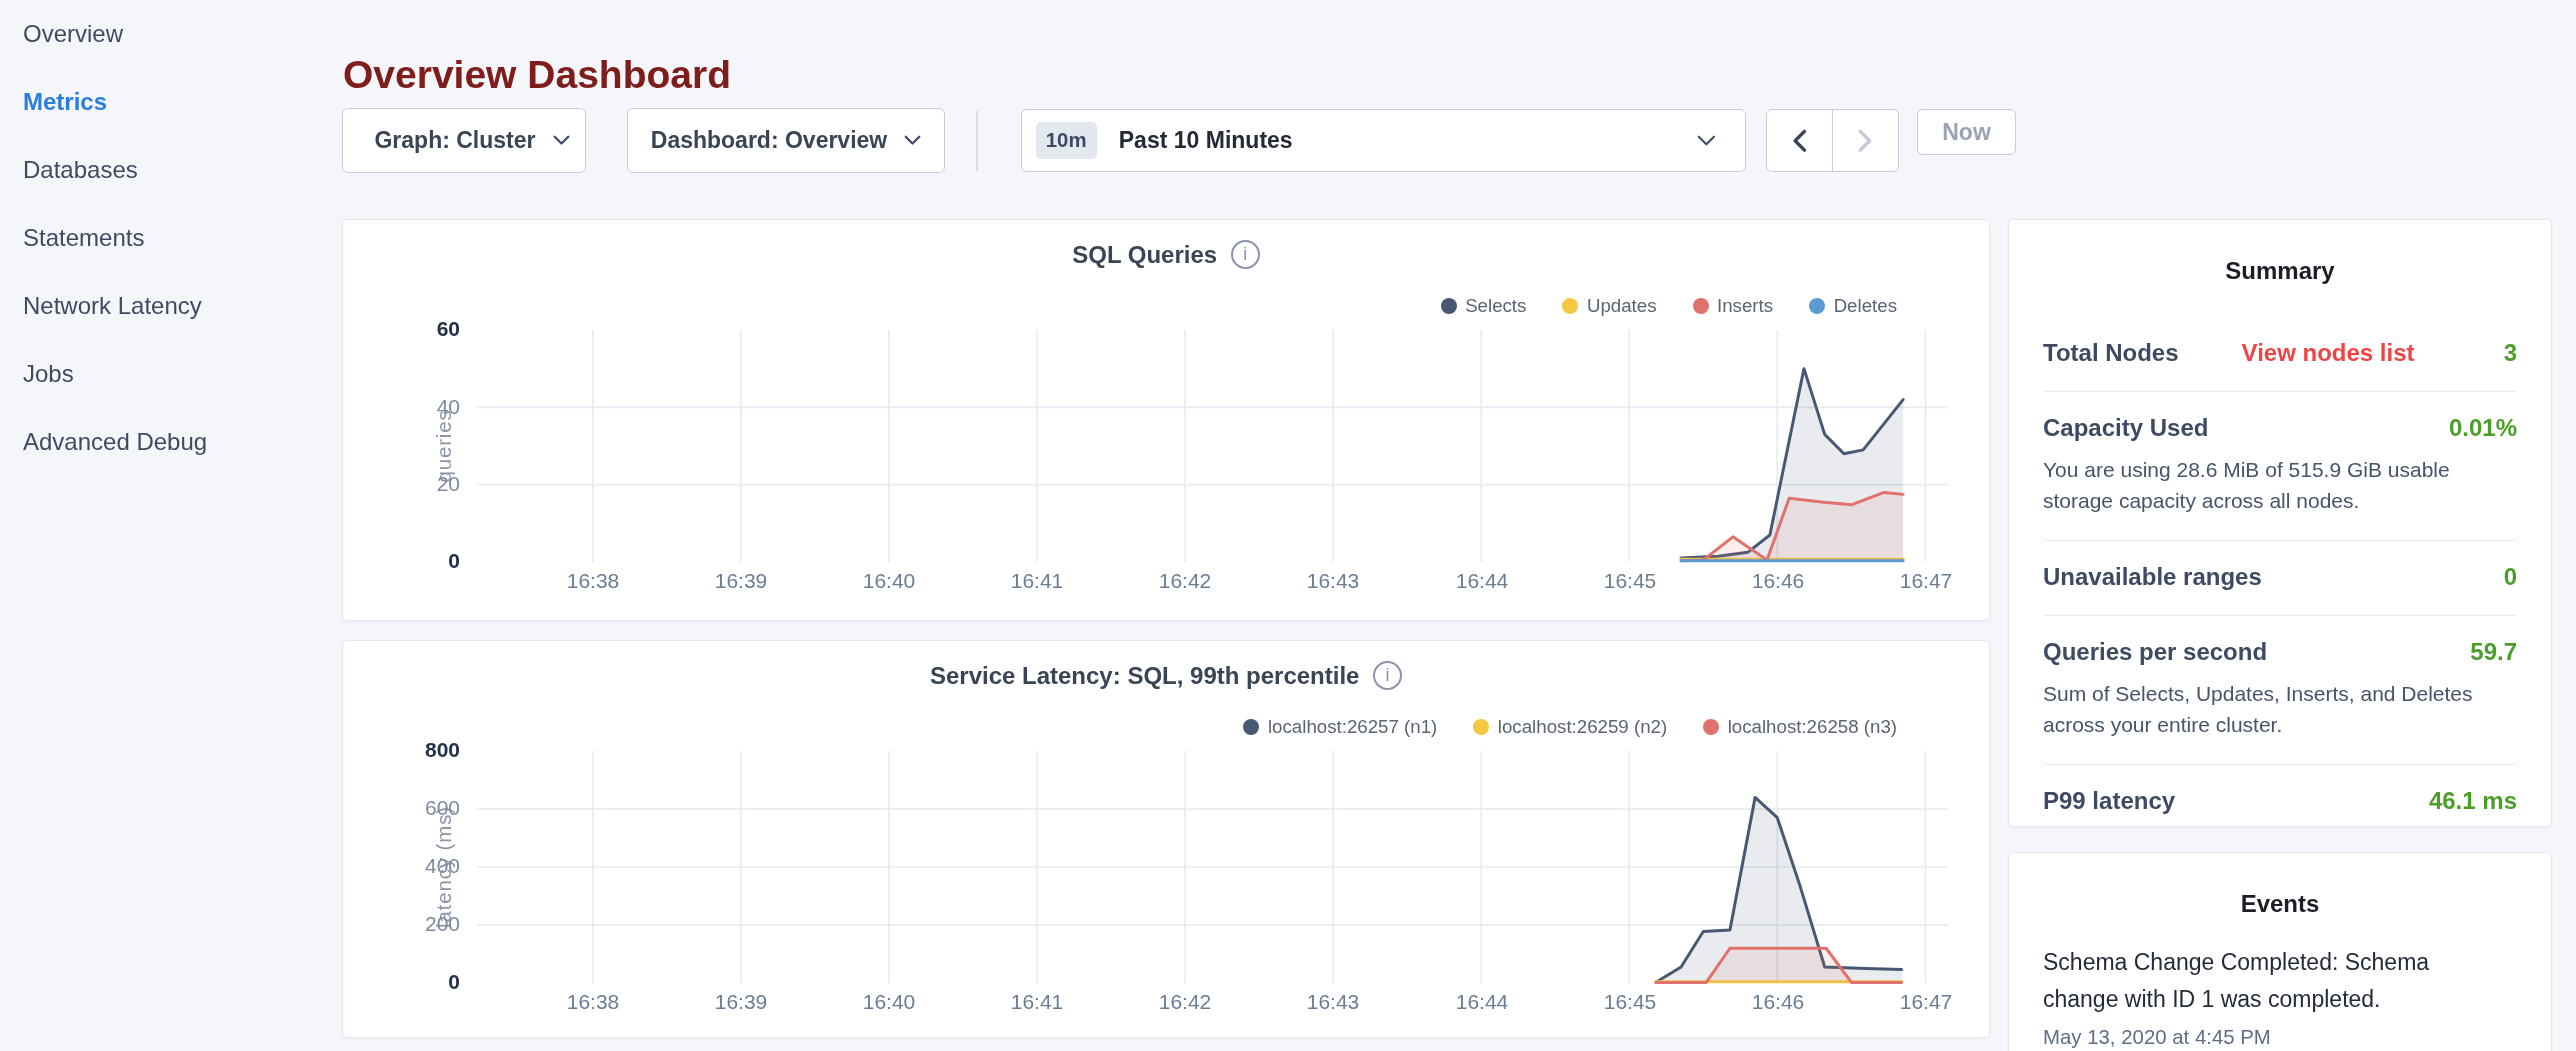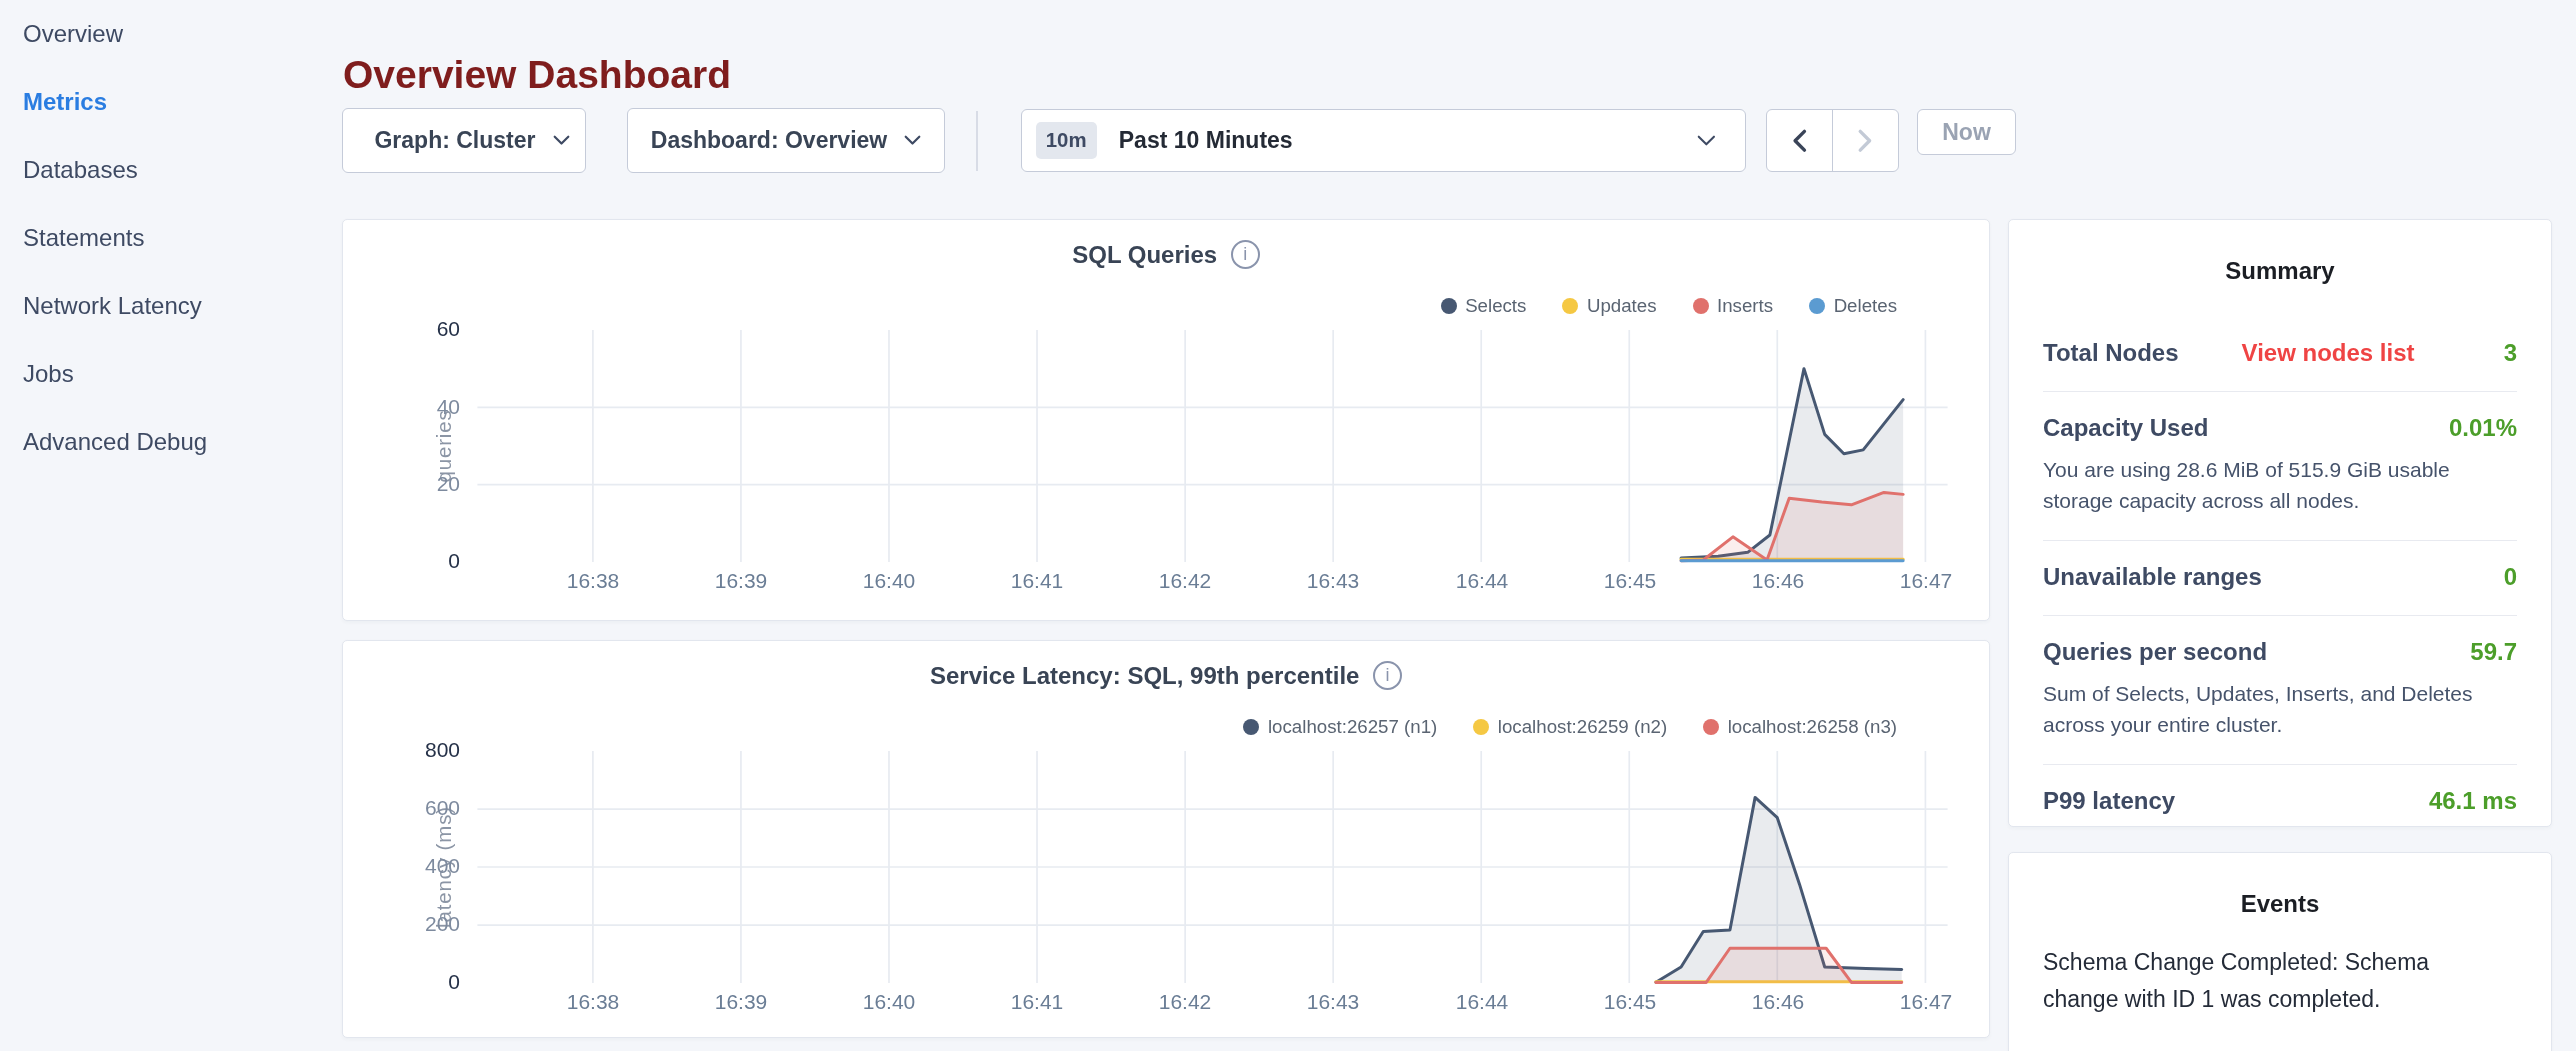--- a/index.html
+++ b/index.html
@@ -54,21 +54,21 @@
                color:#8a94ac; font-size:18px; line-height:25px; text-align:center; cursor:pointer; }
   .legend { position:absolute; top:75px; right:92px; display:flex; gap:36px; }
   .legend-item { display:flex; align-items:center; gap:8.5px; font-size:18.7px; color:#5a6472; cursor:pointer; }
   .legend-item .dot { width:16px; height:16px; border-radius:50%; }
   .plot { position:absolute; left:134px; top:110px; width:1471px; height:232px; }
   .plot svg { position:absolute; left:0; top:0; width:1471px; height:232px; overflow:visible; }
   .ylabel { position:absolute; left:-126px; top:50%; width:187px; text-align:center;
             transform:translate(0,-50%) rotate(-90deg); font-size:20.4px; color:#8b95a5; letter-spacing:0.9px; }
   .ytick { position:absolute; left:-81px; width:64px; text-align:right; font-size:21px;
            color:#7d8a9e; }
-  .ytick.bold { color:#253148; font-weight:400; }
+  .ytick.bold { color:#253148; font-weight:700; }
   .xtick { position:absolute; top:239px; width:102px; text-align:center; font-size:21px; color:#6a7d95; }
 
   
   .panel-title { margin-top:37px; text-align:center; font-size:24px; font-weight:700; color:#1b1e24; }
   .stats { margin:32px 34px 0 34px; }
   .stat-row { padding:22px 0 24px 0; border-bottom:1.7px solid #e8eaf0; }
   .stat-row:last-child { border-bottom:none; }
   .stat-head { display:flex; align-items:baseline;gap:44px; }
   .stat-label { font-size:24px; font-weight:700; color:#3e4a63; }
   .stat-link { margin-left:19px; font-size:24px; font-weight:700; color:#ef4444;
@@ -302,17 +302,18 @@
           <span class="stat-value">46.1 ms</span>
         </div>
       </div>
     </div>
   </section>
 
   <section class="card" id="events-card">
     <h2 class="panel-title">Events</h2>
     <div class="event-item">
       <div class="event-text">Schema Change Completed: Schema change with ID 1 was completed.</div>
+      <div class="event-time">May 13, 2020 at 4:45 PM</div>
     </div>
   </section>
 
 </div>
 
 
 </body></html>

